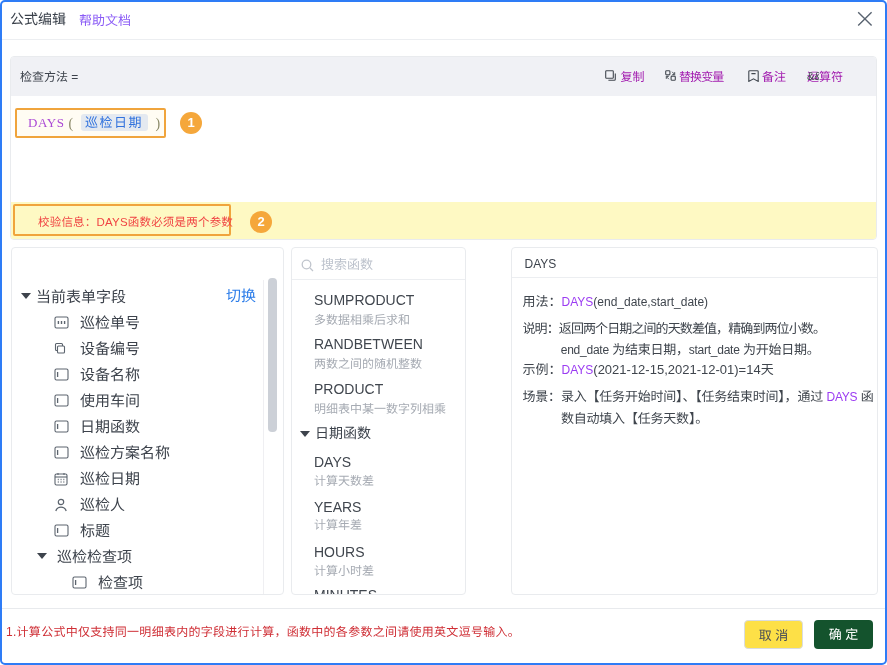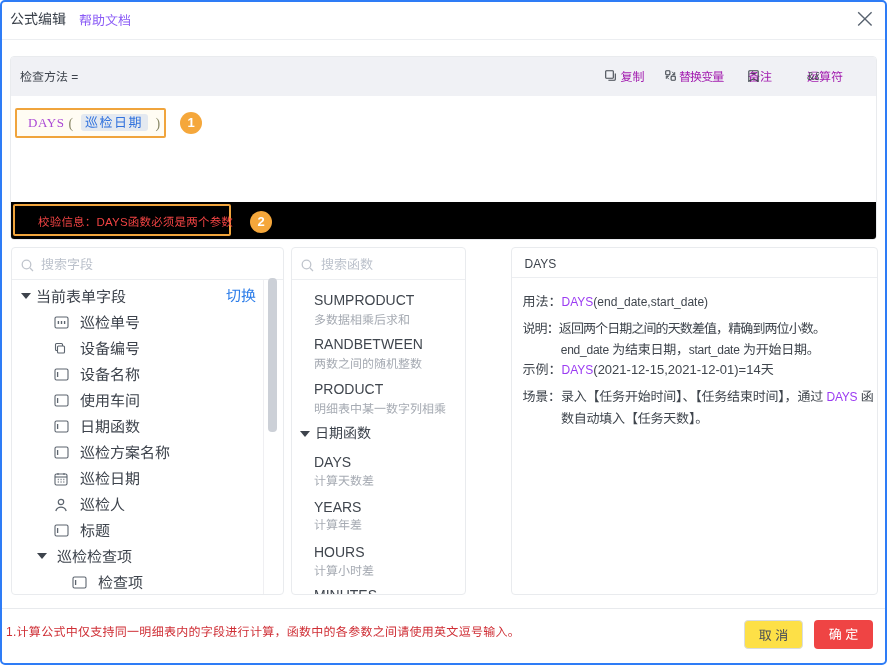--- a/index.html
+++ b/index.html
@@ -18,21 +18,21 @@
 .tbtn{position:absolute;top:10px;font-size:12px;color:#a21caf;white-space:nowrap}
 .tbtn svg{position:absolute;top:3px}
 
 .fbox{position:absolute;left:3.5px;top:51px;width:151px;height:30px;border:2px solid #f0a43c;border-radius:2px;background:#fffcf3}
 .fbox .fn{position:absolute;left:11.5px;top:6px;font-family:"Liberation Serif",serif;font-size:13px;line-height:13px;letter-spacing:0.6px;color:#ab49d5}
 .fbox .p1{position:absolute;left:52px;top:6px;font-family:"Liberation Serif",serif;font-size:14px;line-height:15px;color:#8b8968}
 .fbox .p2{position:absolute;left:139px;top:6px;font-family:"Liberation Serif",serif;font-size:14px;line-height:15px;color:#8b8968}
 .pill{position:absolute;left:64px;top:4px;width:67px;height:17px;background:#e4e9f0;border-radius:3px;color:#3273dd;font-size:13px;font-weight:500;line-height:17px;text-align:center;letter-spacing:1.5px}
 .numcircle{position:absolute;width:22px;height:22px;border-radius:50%;background:#f5a73b;color:#fff;font-size:13px;font-weight:700;text-align:center;line-height:22px}
 
-.alert{position:absolute;left:0;top:145px;width:100%;height:38px;background:#000000}
+.alert{position:absolute;left:0;top:145px;width:100%;height:38px;background:#fef9c3}
 .vbox{position:absolute;left:2px;top:2px;width:218px;height:32px;border:2px solid #f0a43c;border-radius:2px;color:#f04343;font-size:11.5px;line-height:33px;padding-left:23px;white-space:nowrap}
 
 .col{position:absolute;top:244.5px;border:1px solid #e9ebee;border-radius:4px;background:#fff;overflow:hidden;height:348px}
 .col1{left:9px;width:273px}
 .col2{left:289px;width:175px}
 .col3{left:509px;width:367px}
 .search{position:absolute;left:0;top:0;width:100%;height:32px;border-bottom:1px solid #eceef1;color:#bcc2cc;font-size:14px}
 .search svg{position:absolute;left:9px;top:11.5px}
 .search span{position:absolute;left:29px;top:10.5px;font-size:13px;line-height:13px}
 
@@ -50,21 +50,21 @@
 
 .dochdr{position:absolute;left:12.5px;top:10.5px;font-size:12px;line-height:12px;color:#3d434c}
 .docp{position:absolute;left:10.5px;font-size:13px;color:#3f454d;line-height:21px;white-space:nowrap}
 .lat{font-size:12px}
 .purple{color:#9b3bf2}
 
 .footer{position:absolute;left:0;top:606px;width:100%;height:53px;border-top:1px solid #e8eaed;background:#fff}
 .fnote{position:absolute;left:4px;top:13px;font-size:12px;letter-spacing:0.28px;color:#cf2e35}
 .btn{position:absolute;top:11px;width:59px;height:29px;border-radius:4px;font-size:13px;text-align:center;line-height:26px}
 .btn.cancel{right:82px;border:1px solid #d9dce0;color:#4a4f58;background:#fde047;line-height:29px}
-.btn.ok{right:12px;background:#ef4444;color:#fff;line-height:29px}
+.btn.ok{right:12px;background:#14532d;color:#fff;line-height:29px}
 </style>
 </head>
 <body>
 <div class="dialog">
   <div class="hdr">
     <span class="title">公式编辑</span>
     <span class="help">帮助文档</span>
     <span class="close"><svg width="16" height="16" viewBox="0 0 16 16">
           <path d="M1.2 1.2 L14.6 14.6 M14.6 1.2 L1.2 14.6" stroke="#5a6471" stroke-width="1.4"></path>
         </svg></span>
@@ -78,46 +78,39 @@
             <path d="M10.3 3.4 v5.9 a1 1 0 0 1 -1 1 h-5.9"></path>
           </svg><span style="margin-left:15.5px">复制</span></span>
       <span class="tbtn" style="left:654px"><svg style="left:0" width="11" height="11" viewBox="0 0 11 11" fill="none" stroke="#41474f" stroke-width="1.1">
             <rect x="0.7" y="0.7" width="4.2" height="4.2" rx="0.9"></rect>
             <rect x="6.1" y="6.1" width="4.2" height="4.2" rx="0.9"></rect>
             <path d="M7.1 1.8 L9.6 4.3 M9.7 2.1 v2.4 h-2.4 M3.9 9.2 L1.4 6.7 M1.3 8.9 v-2.4 h2.4" stroke-width="0.9"></path>
           </svg><span style="margin-left:14px;letter-spacing:-0.9px">替换变量</span></span>
       <span class="tbtn" style="left:737px"><svg style="left:0" width="11" height="12" viewBox="0 0 11 12" fill="none" stroke="#41474f" stroke-width="1.1">
             <path d="M1.7 0.7 h7.6 a0.9 0.9 0 0 1 0.9 0.9 v9.8 l-4.7 -2.6 l-4.7 2.6 v-9.8 a0.9 0.9 0 0 1 0.9 -0.9 z"></path>
             <path d="M3.4 3.6 h4.2"></path>
-          </svg><span style="">备注</span></span>
+          </svg><span style="margin-left:14px">备注</span></span>
       <span class="tbtn" style="left:796px"><svg style="left:0" width="12" height="12" viewBox="0 0 12 12">
             <text x="0" y="10" font-size="11" fill="#41474f" font-family="Liberation Sans">&amp;&amp;</text>
           </svg><span style="">运算符</span></span>
     </div>
     <div class="fbox">
       <span class="fn">DAYS</span>
         <span class="p1">(</span>
         <span class="pill">巡检日期</span>
         <span class="p2">)</span>
     </div>
     <div class="numcircle" style="left:169px;top:55px">1</div>
     <div class="alert">
       <div class="vbox"><span style="letter-spacing:0.2px">校验信息：DAYS函数必须是两个参数</span></div>
       <div class="numcircle" style="left:239px;top:9px">2</div>
     </div>
   </div>
 
   <div class="col col1">
-    <div class="search">
-        <svg width="13" height="13" viewBox="0 0 13 13" fill="none" stroke="#c0c5cd" stroke-width="1.3">
-          <circle cx="5.5" cy="5.5" r="4.3"></circle>
-          <path d="M9 9 L12 12"></path>
-        </svg>
-        <span>搜索字段</span>
-      </div>
     <div class="trow" style="top:35.5px">
         <span class="tri" style="left:9px"></span>
         <span class="txt" style="left:24px">当前表单字段</span>
         <span class="switch">切换</span>
       </div>
     <div class="trow" style="top:61.5px">
         <svg style="left:42px" width="15" height="13" viewBox="0 0 15 13" fill="none" stroke="#5c646e" stroke-width="1.1">
           <rect x="1" y="1" width="13" height="11" rx="1.5"></rect>
           <path d="M4.4 5 v3 M7.5 5 v3 M10.6 5 v3" stroke-width="1.4"></path>
         </svg>

